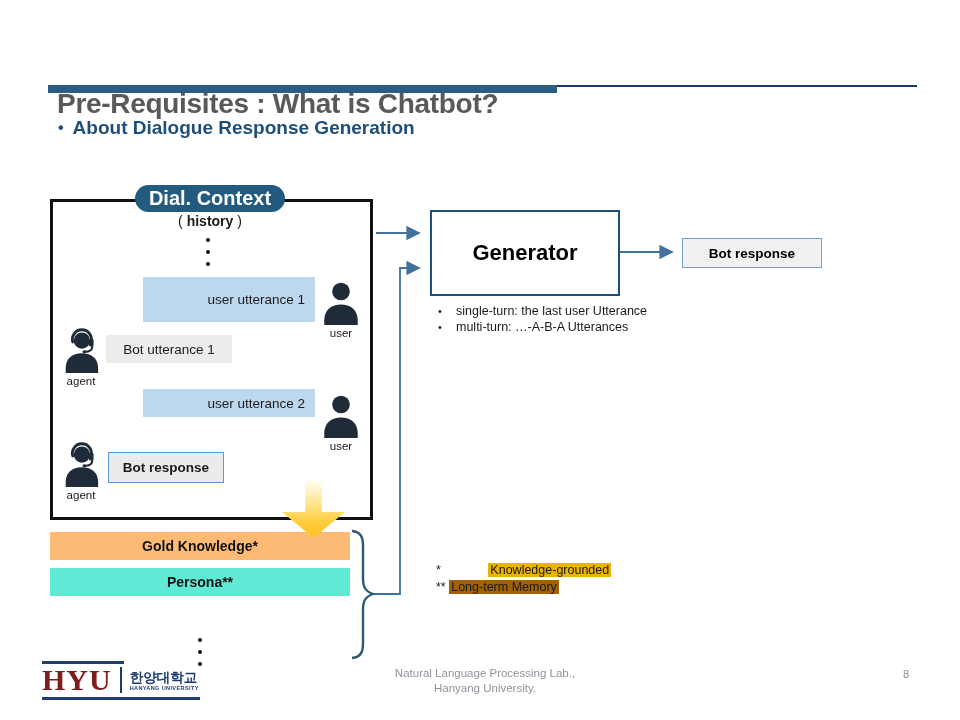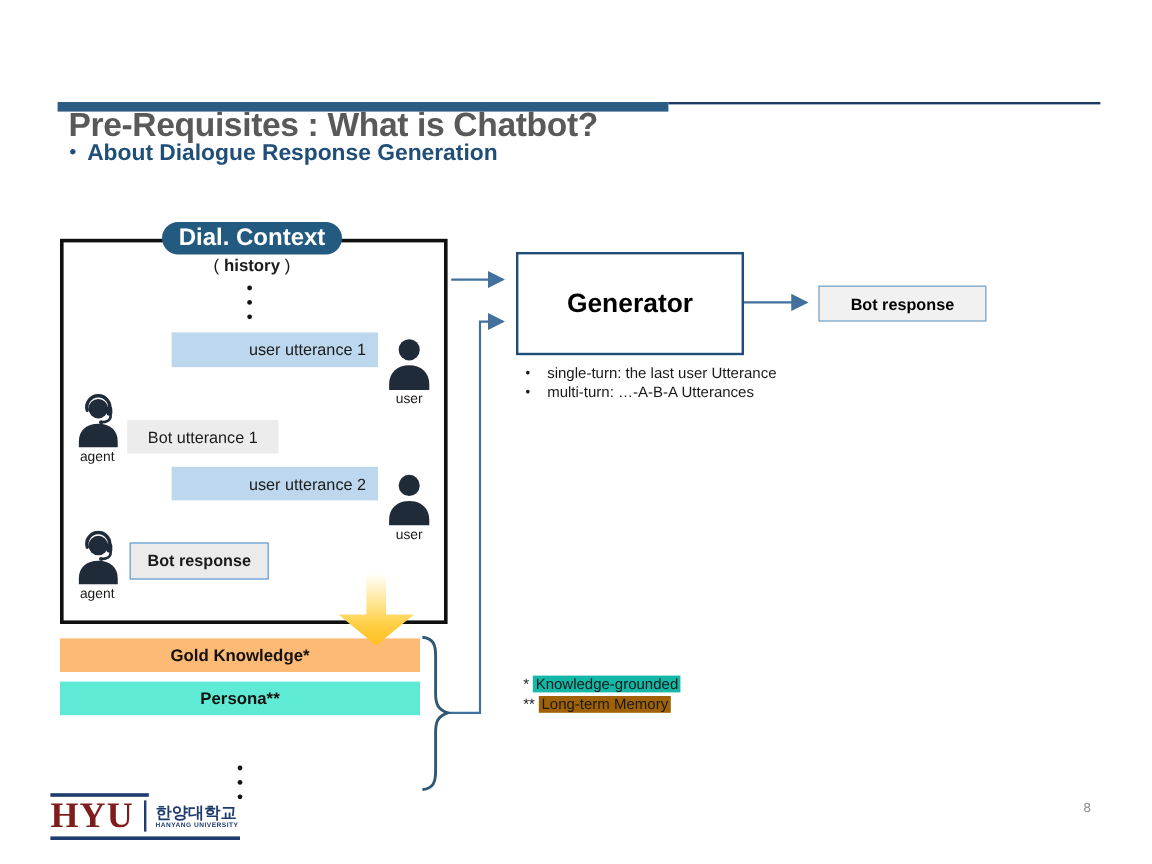--- a/index.html
+++ b/index.html
@@ -26,22 +26,22 @@
   }
   .history { position:absolute; left:50px; top:213px; width:320px; text-align:center; font-size:14px; color:#1a1a1a; z-index:3; }
   .history .hw { font-weight:bold; margin:0 4px; }
   .vdots { position:absolute; display:flex; flex-direction:column; gap:8px; align-items:center; width:8px; z-index:3; }
   .vdots i { width:4px; height:4px; border-radius:50%; background:#141414; }
   .vdots-top { left:204px; top:238px; }
   .vdots-bottom { left:196px; top:638px; }
 
   .utt { position:absolute; font-size:13.5px; color:#1a1a1a; display:flex; align-items:center; z-index:3; }
   .utt-user { background:#BDD7EE; justify-content:flex-end; padding-right:10px; box-sizing:border-box; }
-  .utt-bot  { background:#ECECEC; justify-content:center;margin-top:15px; }
-  .utt-user1 { left:143px; top:277px; width:172px; height:29px; }
+  .utt-bot  { background:#ECECEC; justify-content:center; }
+  .utt-user1 { left:143px; top:277px; width:172px; height:45px; }
   .utt-bot1  { left:106px; top:335px; width:126px; height:28px; }
   .utt-user2 { left:143px; top:389px; width:172px; height:28px; }
   .utt-botresp {
     left:108px; top:452px; width:114px; height:29px; background:#EBEBEB;
     border:1.4px solid #5B9BD5; font-weight:bold; justify-content:center;
   }
   .persona-icon { position:absolute; z-index:3; }
   .persona-label { position:absolute; font-size:11.5px; color:#1a1a1a; text-align:center; z-index:3; }
   .icon-user1 { left:321px; top:281px; width:40px; height:44px; }
   .lbl-user1  { left:321px; top:327px; width:40px; }
@@ -75,21 +75,21 @@
   .gen-bullets .row { display:flex; }
   .gen-bullets .b { width:18px; font-size:11px; }
   .bot-response-out {
     position:absolute; left:682px; top:238px; width:138px; height:28px; background:#F1F1F1;
     border:1.5px solid #74A2C8; display:flex; align-items:center; justify-content:center;
     font-size:13.5px; font-weight:bold; color:#000000; z-index:3;
   }
 
   
   .footnotes { position:absolute; left:436px; top:562px; font-size:12.5px; color:#1a1a1a; line-height:17px; z-index:3; }
-  .footnotes .hl1 { background:#14b8a6; padding:0 2px; }
+  .footnotes .hl1 { background:#eab308; padding:0 2px;margin-left:44px; }
   .footnotes .hl2 { background:#a16207; padding:0 2px; }
 
   
   .overlay { position:absolute; left:0; top:0; pointer-events:none; z-index:2; }
   .conn  { stroke:#41719C; stroke-width:1.8; fill:none; }
   .brace { stroke:#2E5873; stroke-width:2.4; fill:none; }
 
   
   .logo { position:absolute; left:42px; top:661px; width:158px; z-index:3; }
   .logo-top-bar { width:82px; height:3px; background:#1E3C6E; }
@@ -206,15 +206,19 @@
     <div class="logo-row">
       <div class="logo-acronym">HYU</div>
       <div class="logo-divider"></div>
       <div>
         <div class="logo-kr">한양대학교</div>
         <div class="logo-en">HANYANG UNIVERSITY</div>
       </div>
     </div>
     <div class="logo-bottom-bar"></div>
   </div>
+  <div class="footer-text">
+    <div>Natural Language Processing Lab.,</div>
+    <div>Hanyang University.</div>
+  </div>
   <div class="page-number">8</div>
 
 </div>
 
 </body></html>

